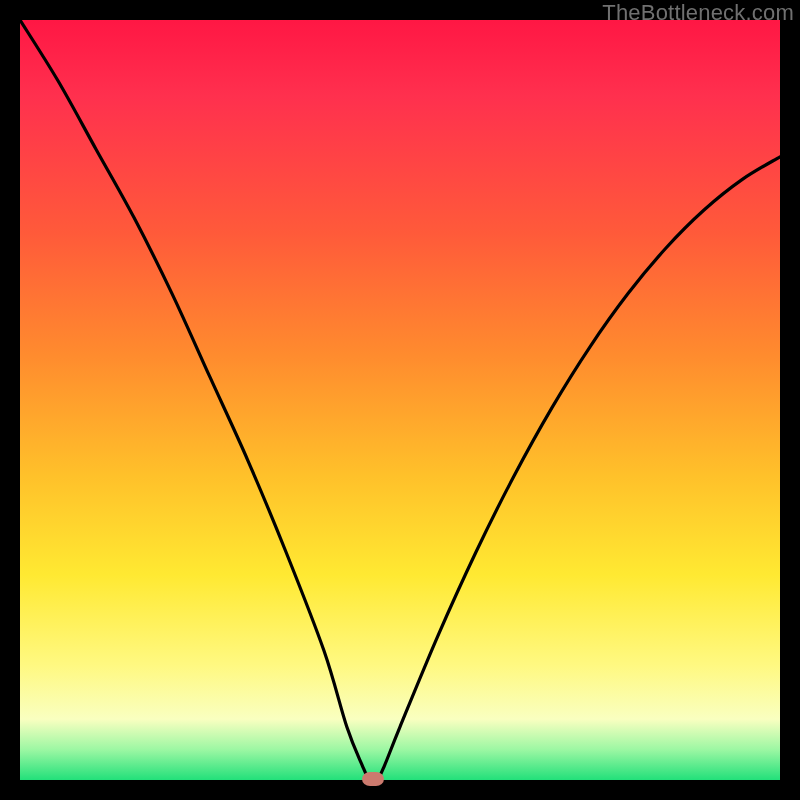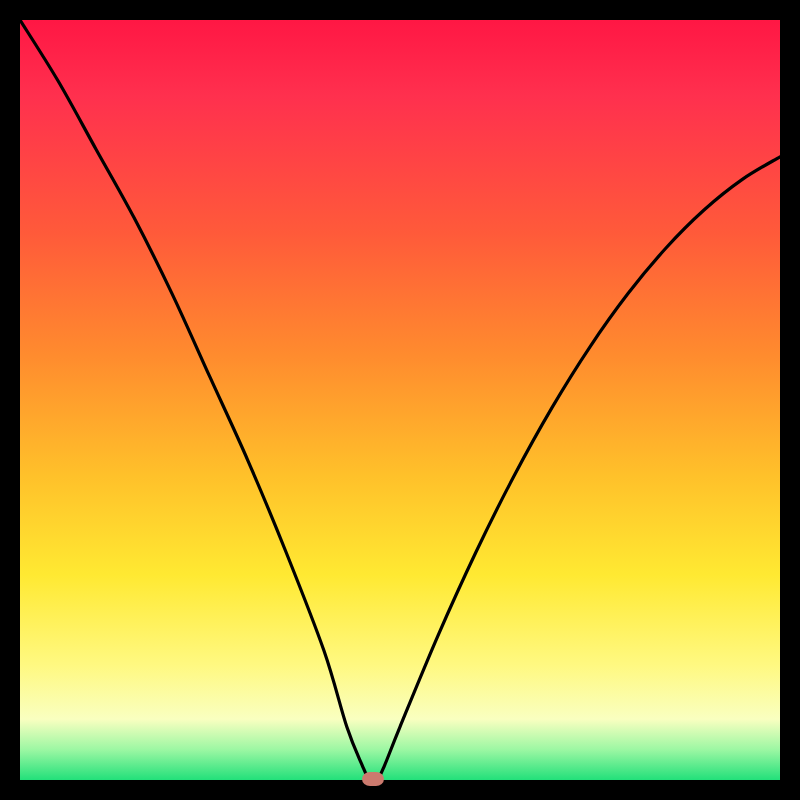--- a/index.html
+++ b/index.html
@@ -71,13 +71,14 @@
   <div class="plot-area">
 
     <svg class="curve" viewBox="0 0 760 760" preserveAspectRatio="none">
       <path id="curve-path" d="M 0,0 C 6.333333333333333,10.133333333333326 25.333333333333336,39.26666666666661 38,60.799999999999955 C 50.666666666666664,82.3333333333333 63.333333333333336,106.40000000000003 76,129.20000000000005 C 88.66666666666667,152.00000000000006 101.33333333333333,173.53333333333336 114,197.60000000000002 C 126.66666666666667,221.66666666666669 139.33333333333334,246.99999999999997 152,273.59999999999997 C 164.66666666666666,300.19999999999993 177.33333333333334,329.3333333333333 190,357.2 C 202.66666666666666,385.06666666666666 215.33333333333334,411.6666666666667 228,440.8 C 240.66666666666666,469.93333333333334 253.33333333333334,500.33333333333337 266,532 C 278.6666666666667,563.6666666666666 293.8666666666667,601.6666666666666 304,630.8 C 314.1333333333333,659.9333333333333 320.4666666666667,687.8 326.8,706.8 C 333.1333333333333,725.8 338.2,735.9333333333333 342,744.8 C 345.8,753.6666666666666 347.0666666666667,757.4666666666667 349.6,760 C 352.1333333333333,762.5333333333333 354.66666666666663,762.5333333333333 357.2,760 C 359.73333333333335,757.4666666666667 361,753.6666666666666 364.8,744.8 C 368.6,735.9333333333333 371.1333333333333,728.3333333333333 380,706.8 C 388.8666666666667,685.2666666666667 405.33333333333337,644.7333333333333 418.00000000000006,615.6 C 430.66666666666674,586.4666666666667 443.33333333333337,558.6 456,532 C 468.66666666666663,505.4 481.3333333333333,480.06666666666666 494,456 C 506.6666666666667,431.93333333333334 519.3333333333334,409.1333333333333 532,387.6 C 544.6666666666666,366.0666666666667 557.3333333333334,345.8 570,326.8 C 582.6666666666666,307.8 595.3333333333334,290.0666666666666 608,273.59999999999997 C 620.6666666666666,257.1333333333333 633.3333333333334,241.93333333333334 646,228 C 658.6666666666666,214.06666666666666 671.3333333333334,201.4 684,190 C 696.6666666666666,178.6 709.3333333333334,168.46666666666667 722,159.60000000000002 C 734.6666666666666,150.73333333333338 753.6666666666666,140.60000000000005 760,136.80000000000007" fill="none" stroke="#000" stroke-width="3.2" stroke-linejoin="round" stroke-linecap="round"></path>
     </svg>
 
     <div id="marker" class="marker" style="left: 342.4px; top: 752px;"></div>
 
   </div>
 
+  <div class="watermark">TheBottleneck.com</div>
 </div>
 
 </body></html>

